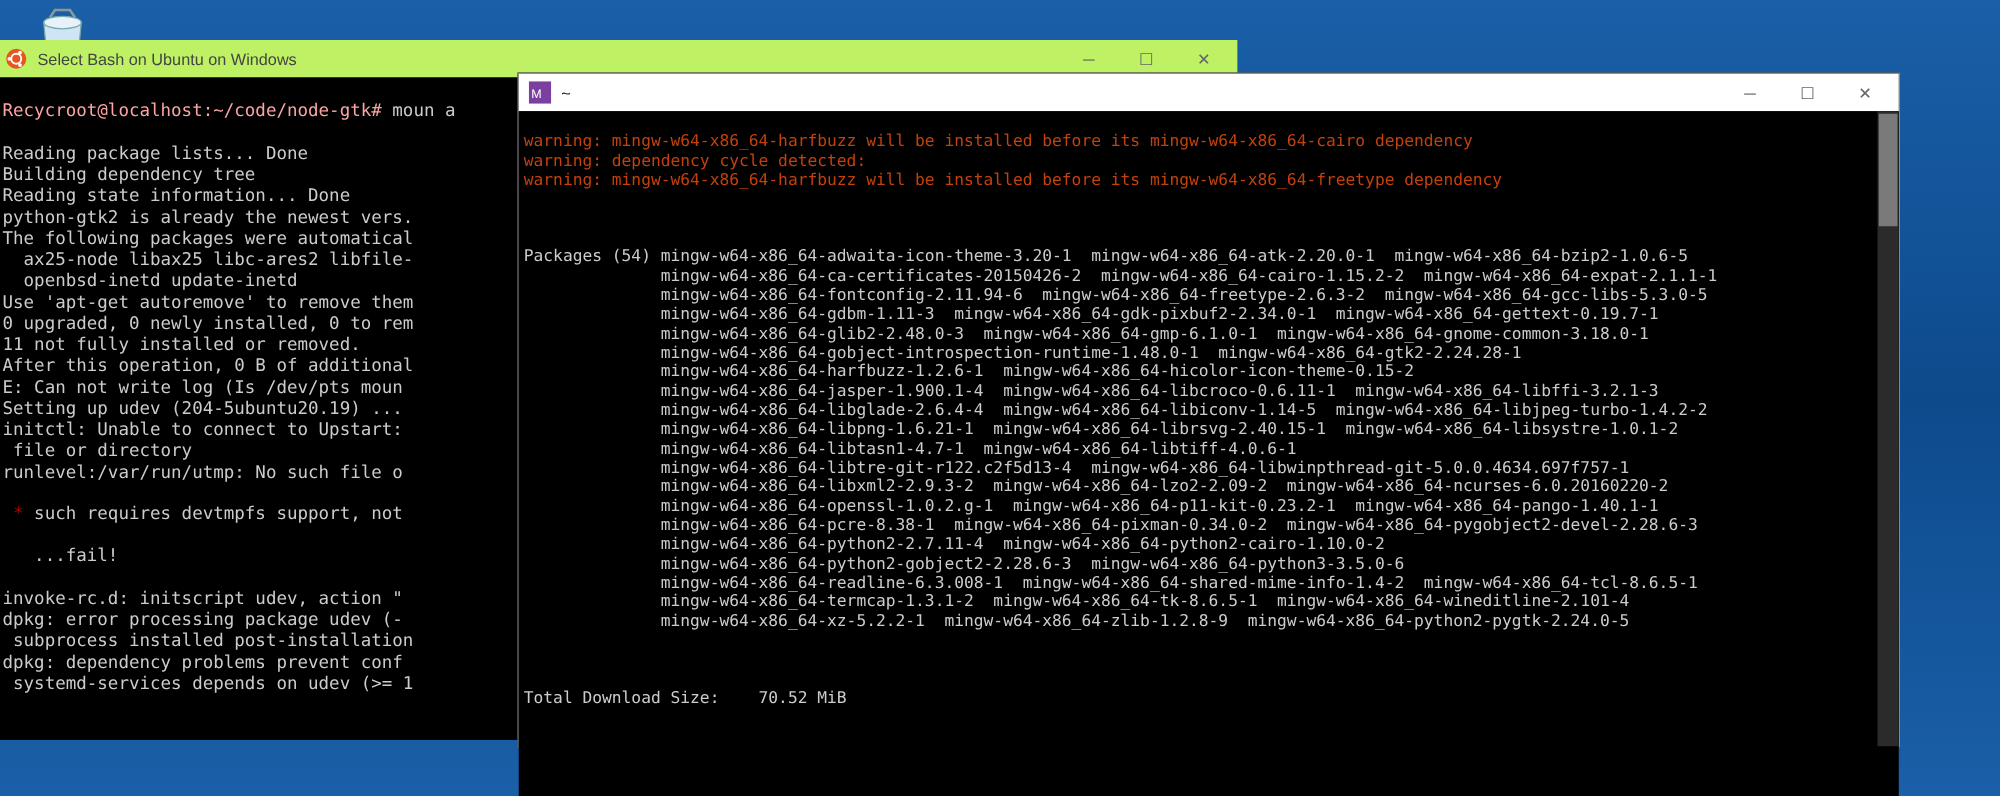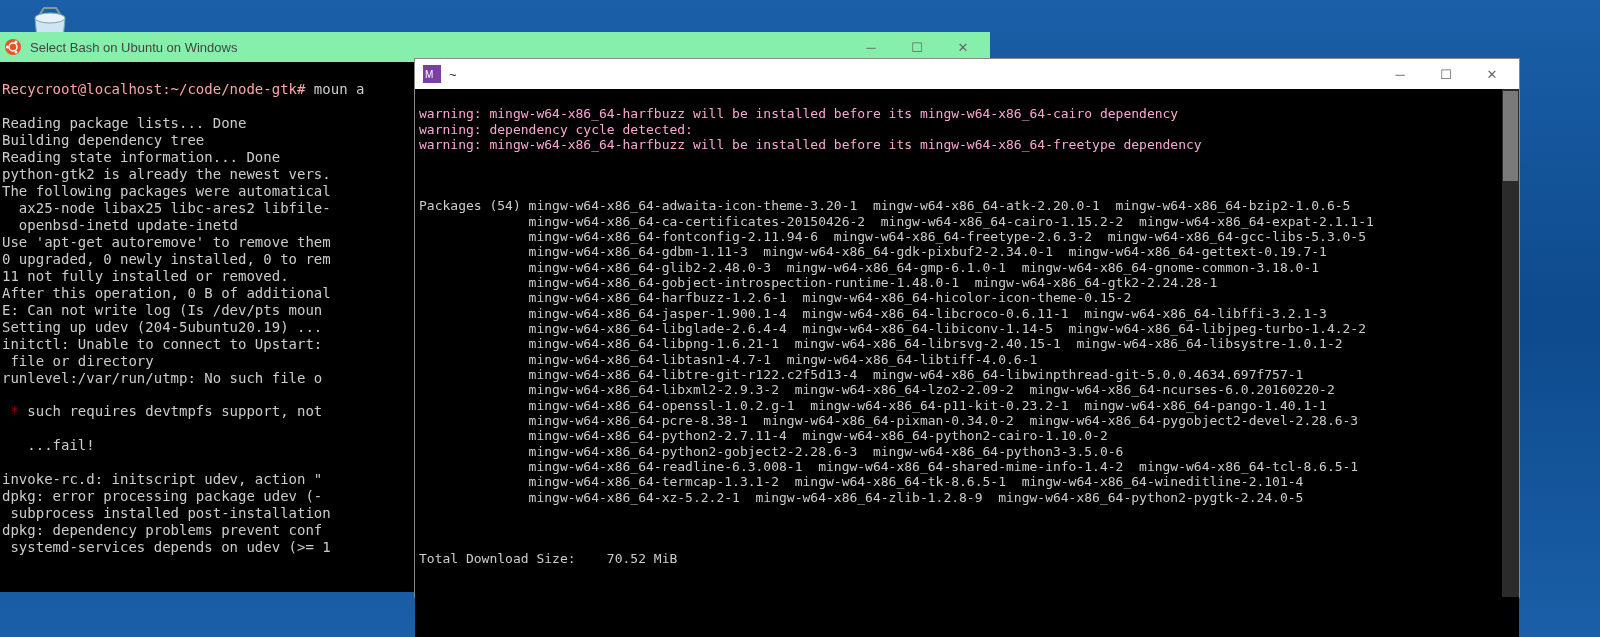--- a/index.html
+++ b/index.html
@@ -28,21 +28,21 @@
     position: absolute;
     top: 32px;
     left: 0;
     width: 990px;
     height: 508px;
     background: #000;
     z-index: 10;
   }
   .titlebar-bash {
     height: 30px;
-    background: #86efac;
+    background: #bef264;
     display: flex;
     align-items: center;
     padding: 0 4px;
     color: #444;
     font-family: 'Segoe UI', sans-serif;
     font-size: 13px;
   }
   .titlebar-bash .icon {
     width: 18px; height: 18px; margin-right: 8px;
     display: inline-flex; align-items: center; justify-content: center;
@@ -98,21 +98,21 @@
     background: #000;
     color: #ccc;
     padding: 2px 4px;
     font-family: Consolas, monospace;
     font-size: 13px;
     line-height: 1.18;
     white-space: pre;
     overflow: hidden;
     position: relative;
   }
-  .warn { color: #f9a8d4; }
+  .warn { color: #c2410c; }
   .scrollbar {
     position: absolute;
     right: 0;
     top: 30px;
     bottom: 0;
     width: 17px;
     background: #2b2b2b;
   }
   .scroll-thumb {
     position: absolute;

